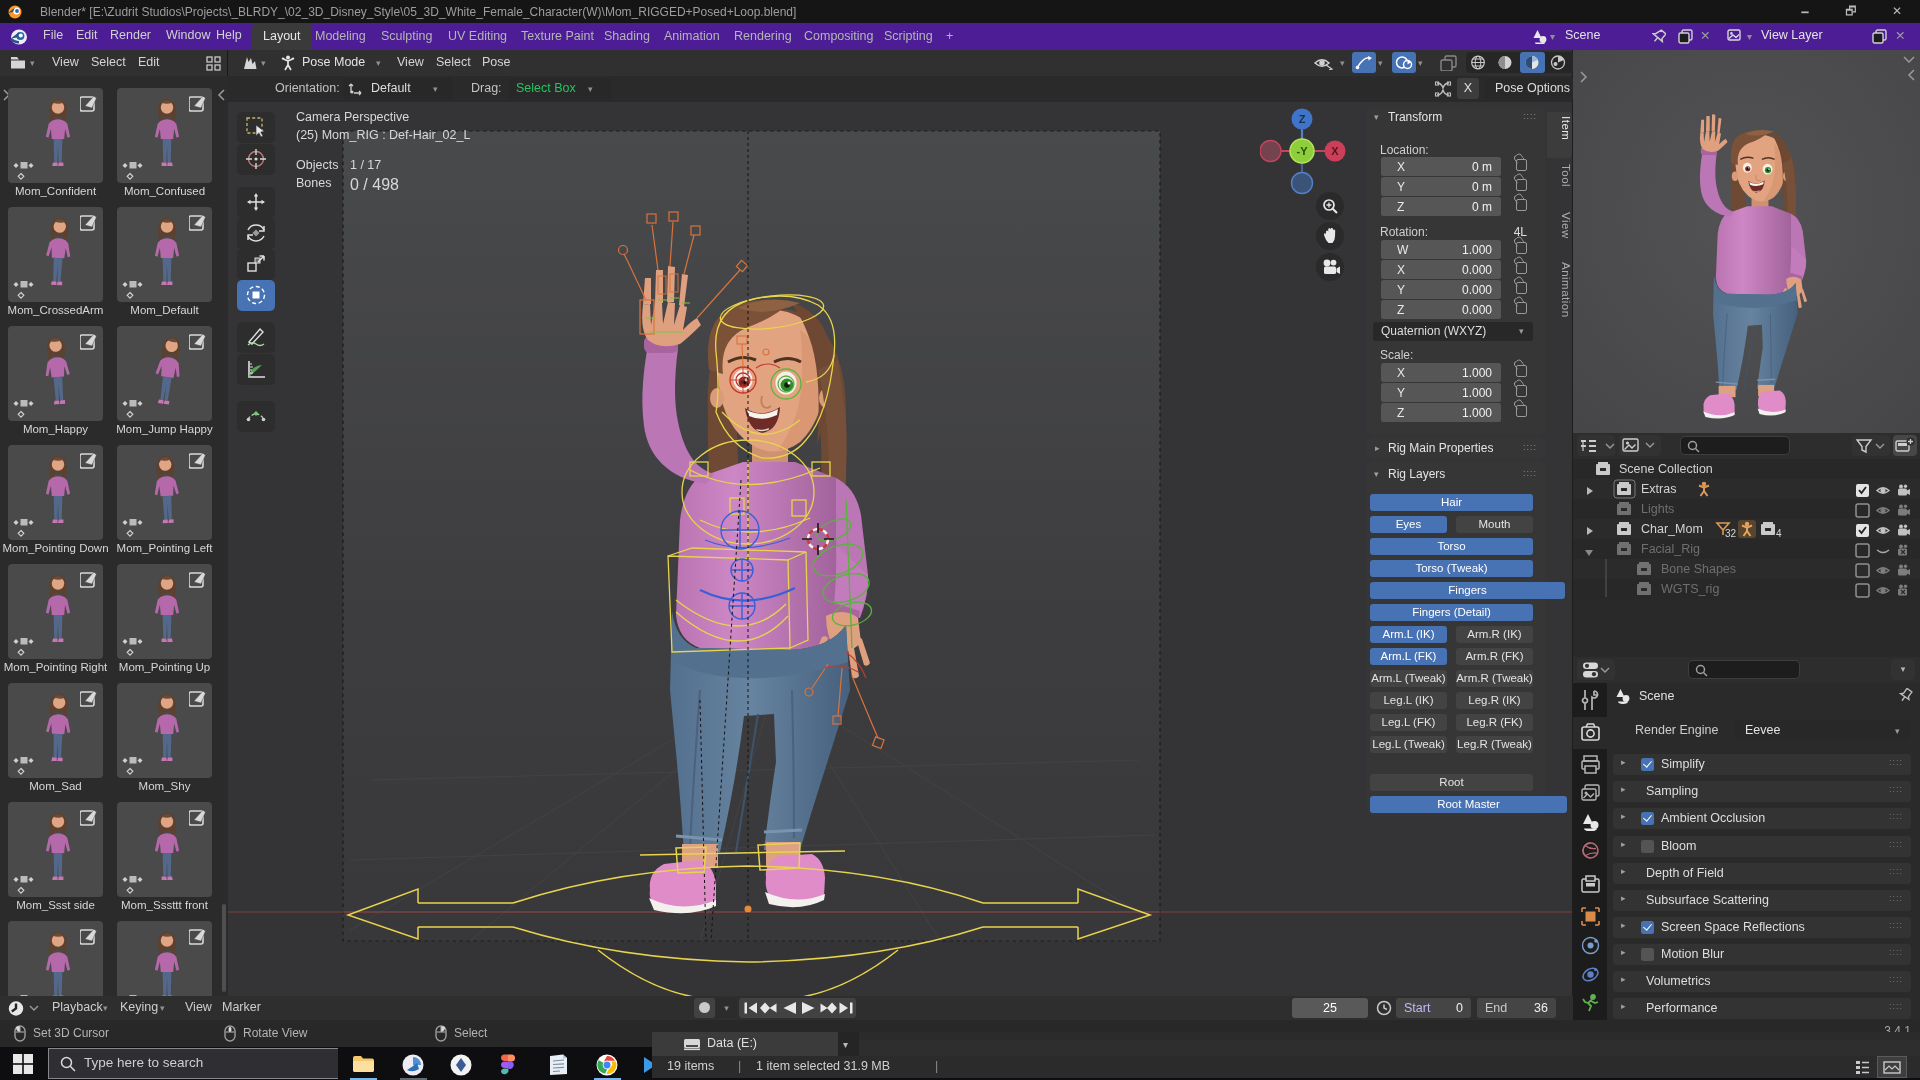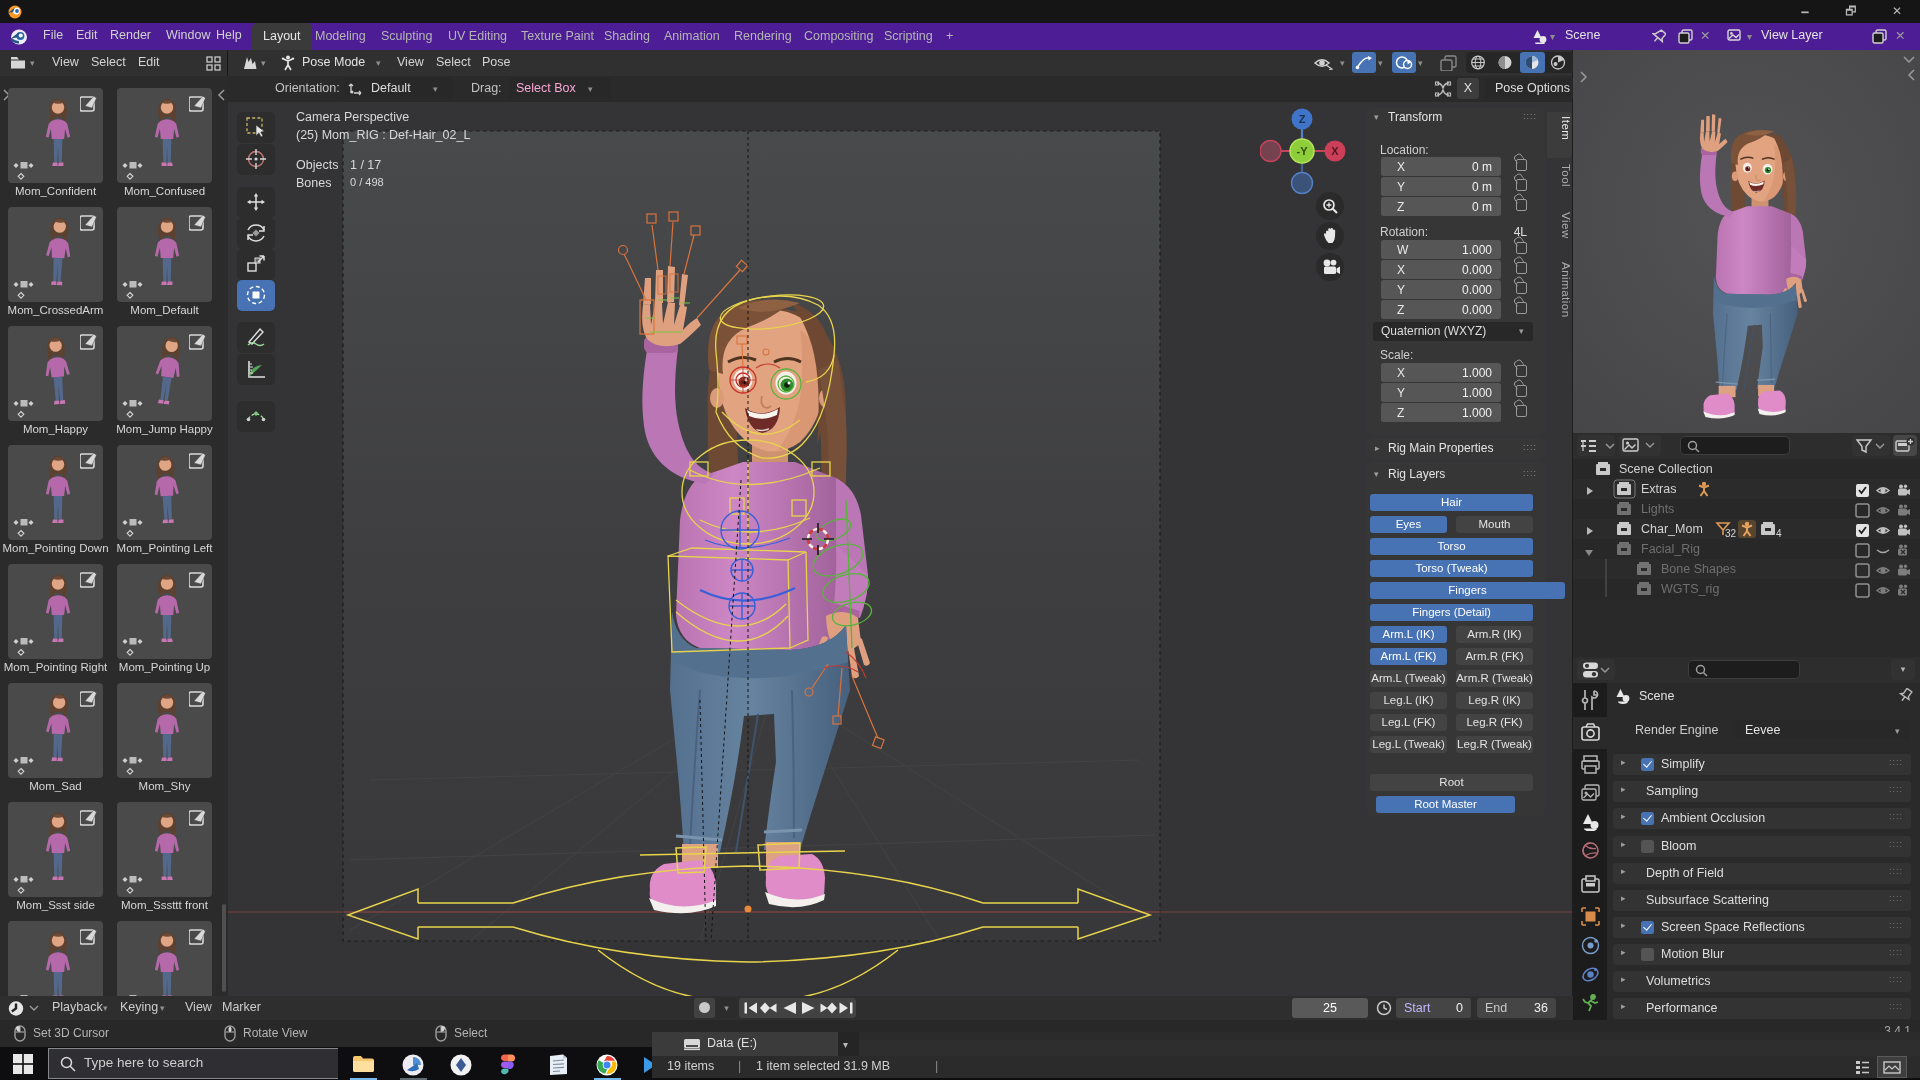--- a/index.html
+++ b/index.html
@@ -73,20 +73,21 @@
 </head>
 <body>
 <div id="stage">
   <div id="titlebar" class="abs">
     <svg class="abs" style="left:7px;top:4px" width="16" height="16" viewBox="0 0 16 16">
         <circle cx="8" cy="8" r="6.5" fill="#ff9823"></circle>
         <circle cx="9.5" cy="7" r="3.4" fill="#fff"></circle>
         <circle cx="10" cy="7" r="1.9" fill="#2b66a4"></circle>
         <path d="M1 9 L8 3.5 L6 8 Z" fill="#265787"></path>
       </svg>
+    <div class="ttext">Blender* [E:\Zudrit Studios\Projects\_BLRDY_\02_3D_Disney_Style\05_3D_White_Female_Character(W)\Mom_RIGGED+Posed+Loop.blend]</div>
     <div class="winbtn" style="right:92px">🗕</div>
     <div class="winbtn" style="right:46px">🗗</div>
     <div class="winbtn" style="right:0">✕</div>
   </div>
   <div id="menubar" class="abs">
     <svg class="abs" style="left:10px;top:5px" width="18" height="18" viewBox="0 0 18 18">
         <circle cx="9" cy="9" r="8" fill="none"></circle>
         <ellipse cx="9" cy="9" rx="8" ry="7.6" fill="#fefefe" opacity="0.92"></ellipse>
         <circle cx="10.4" cy="8" r="4" fill="#2b66a4"></circle>
         <circle cx="10.8" cy="7.6" r="2" fill="#fff"></circle>
@@ -223,21 +224,21 @@
     <div class="abs" style="left:115px;top:2px;width:110px;height:21px;background:#282828;border-radius:4px"></div>
     <svg class="abs" style="left:120px;top:5px" width="15" height="15" viewBox="0 0 15 15">
         <path d="M3 12 L3 3 M3 3 l-2 2 M3 3 l2 2" stroke="#cfcfcf" stroke-width="1.3" fill="none"></path>
         <path d="M6 12 L13 12 M13 12 l-2 -2 M13 12 l-2 2" stroke="#cfcfcf" stroke-width="1.3" fill="none"></path>
         <circle cx="4" cy="11" r="1.5" fill="#cfcfcf"></circle>
       </svg>
     <div class="abs" style="left:143px;top:5px;color:#dedede">Default</div>
     <div class="abs" style="left:205px;top:8px;color:#909090;font-size:9px">▾</div>
     <div class="abs" style="left:243px;top:5px;color:#c3c3c3">Drag:</div>
     <div class="abs" style="left:281px;top:2px;width:102px;height:21px;background:#282828;border-radius:4px"></div>
-    <div class="abs" style="left:288px;top:5px;color:#f9a8d4">Select Box</div>
+    <div class="abs" style="left:288px;top:5px;color:#22c55e">Select Box</div>
     <div class="abs" style="left:360px;top:8px;color:#909090;font-size:9px">▾</div>
 
     <svg class="abs" style="left:1206px;top:5px" width="18" height="16" viewBox="0 0 18 16">
         <path d="M3 2 c3 0 5 2 6 5 c1 -3 3 -5 6 -5 M3 14 c3 0 5 -2 6 -5 c1 3 3 5 6 5" fill="none" stroke="#bdbdbd" stroke-width="1.4"></path>
         <rect x="1.5" y="1" width="3" height="3" fill="none" stroke="#bdbdbd" stroke-width="1.1"></rect>
         <rect x="13.5" y="1" width="3" height="3" fill="none" stroke="#bdbdbd" stroke-width="1.1"></rect>
         <rect x="1.5" y="12" width="3" height="3" fill="none" stroke="#bdbdbd" stroke-width="1.1"></rect>
         <rect x="13.5" y="12" width="3" height="3" fill="none" stroke="#bdbdbd" stroke-width="1.1"></rect>
       </svg>
     <div class="abs" style="left:1229px;top:2px;width:22px;height:21px;background:#3d3d3d;border-radius:3px;color:#e0e0e0;text-align:center;line-height:21px">X</div>
@@ -786,21 +787,21 @@
           <circle cx="3.5" cy="14.5" r="1.8" fill="#d0d0d0"></circle>
           <circle cx="18.5" cy="14.5" r="1.8" fill="#d0d0d0"></circle>
         </svg>
       </div>
 
     <div class="abs" style="left:68px;top:8px;color:#d8d8d8;font-size:12.5px">Camera Perspective</div>
     <div class="abs" style="left:68px;top:26px;color:#d8d8d8;font-size:12.5px">(25) Mom_RIG : Def-Hair_02_L</div>
     <div class="abs" style="left:68px;top:56px;color:#d8d8d8;font-size:12.5px">Objects</div>
     <div class="abs" style="left:122px;top:56px;color:#d8d8d8;font-size:12.5px">1 / 17</div>
     <div class="abs" style="left:68px;top:74px;color:#d8d8d8;font-size:12.5px">Bones</div>
-    <div class="abs" style="left:122px;top:74px;color:#d8d8d8;font-size:11px">0 / 498</div>
+    <div class="abs" style="left:122px;top:74px;color:#d8d8d8;font-size:16px">0 / 498</div>
 
     <svg class="abs" style="left:1032px;top:5px" width="90" height="90" viewBox="0 0 90 90">
       <line x1="42" y1="13" x2="42" y2="44" stroke="#5580c9" stroke-width="2.2"></line>
       <line x1="42" y1="44" x2="42" y2="77" stroke="#43628f" stroke-width="2.2"></line>
       <line x1="12" y1="44" x2="75" y2="44" stroke="#c4445c" stroke-width="2.2"></line>
       <circle cx="42" cy="12" r="10.5" fill="#3f74c9"></circle>
         <text x="42" y="16" font-size="11" font-weight="bold" fill="#16324f" text-anchor="middle" font-family="Liberation Sans">Z</text>
       <circle cx="75" cy="44" r="10.5" fill="#cc3f59"></circle>
         <text x="75" y="48" font-size="11" font-weight="bold" fill="#541620" text-anchor="middle" font-family="Liberation Sans">X</text>
       <circle cx="10.5" cy="44" r="10.5" fill="#75434f" stroke="#c4445c" stroke-width="1.4"></circle>
@@ -910,21 +911,21 @@
       <div class="rbtn" style="left:89px;top:540px;width:77px">Arm.R (FK)</div>
       <div class="rbtn" style="left:3px;top:562px;width:77px">Arm.L (Tweak)</div>
       <div class="rbtn" style="left:89px;top:562px;width:77px">Arm.R (Tweak)</div>
       <div class="rbtn" style="left:3px;top:584px;width:77px">Leg.L (IK)</div>
       <div class="rbtn" style="left:89px;top:584px;width:77px">Leg.R (IK)</div>
       <div class="rbtn" style="left:3px;top:606px;width:77px">Leg.L (FK)</div>
       <div class="rbtn" style="left:89px;top:606px;width:77px">Leg.R (FK)</div>
       <div class="rbtn" style="left:3px;top:628px;width:77px">Leg.L (Tweak)</div>
       <div class="rbtn" style="left:89px;top:628px;width:77px">Leg.R (Tweak)</div>
       <div class="rbtn" style="left:3px;top:666px;width:163px">Root</div>
-      <div class="rbtn on" style="left:9px;top:688px;width:139px">Root Master</div>
+      <div class="rbtn on" style="left:3px;top:688px;width:197px">Root Master</div>
     </div>
 
     <div class="abs" style="left:1319px;top:10px;width:25px;height:46px;background:#3c3c3c;border-radius:0 4px 4px 0"></div>
     <div class="vtab abs" style="left:1319px;top:14px;color:#e8e8e8">Item</div>
     <div class="vtab abs" style="left:1319px;top:62px;color:#ababab">Tool</div>
     <div class="vtab abs" style="left:1319px;top:110px;color:#ababab">View</div>
     <div class="vtab abs" style="left:1319px;top:160px;color:#ababab">Animation</div>
   </div>
   <div id="vp2" class="abs">
     <svg class="abs" style="left:0;top:0" width="347" height="383" viewBox="0 0 347 383">

